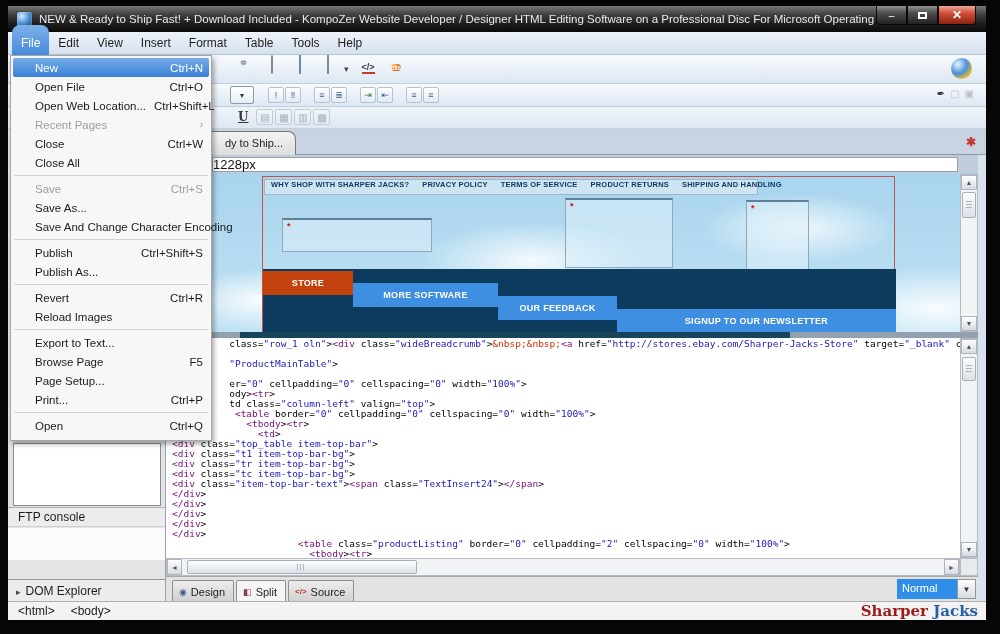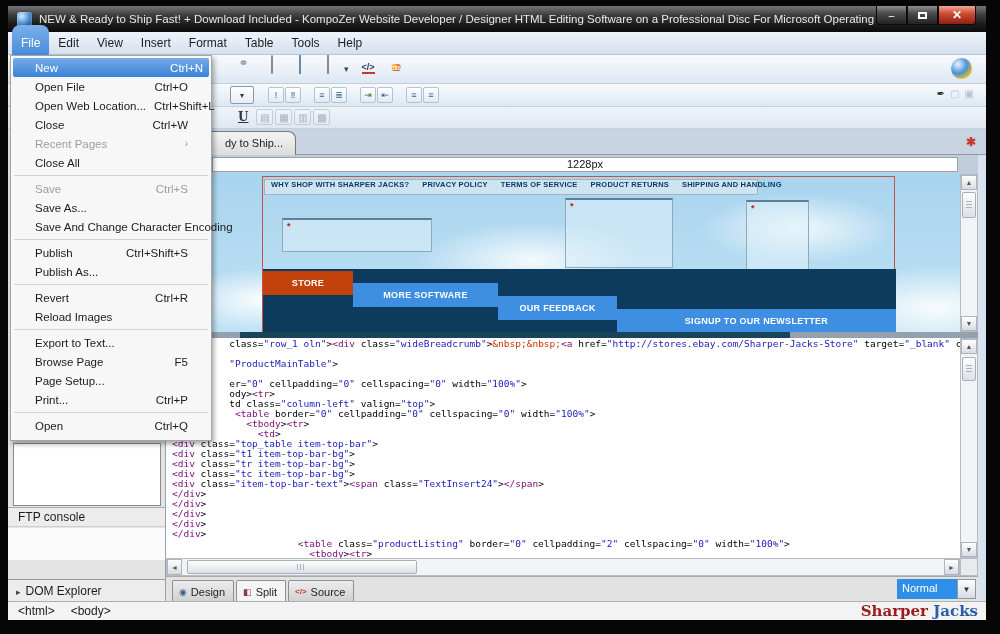--- a/index.html
+++ b/index.html
@@ -70,21 +70,21 @@
   
   .tabbar{position:absolute;left:0;top:123px;right:0;height:26px;background:#c9d4e2;border-bottom:1px solid #8f9aa8}
   .dtab{position:absolute;left:158px;top:2px;width:130px;height:24px;background:linear-gradient(#f4f4f4,#dcdcdc);
     border:1px solid #787878;border-bottom:none;border-radius:3px 8px 0 0;
     font-size:11px;color:#222;text-align:right;padding:5px 12px 0 0}
   .tabclose{position:absolute;right:10px;top:6px;color:#c63a30;font-size:12px;font-weight:bold}
 
   
   .rulerstrip{position:absolute;left:158px;top:149px;right:8px;height:18px;background:#c2cddc}
   .rulerbox{position:absolute;left:204px;top:151px;width:746px;height:15px;background:#fff;border:1px solid #98a2ae;
-    font-size:11px;line-height:13px;text-align:center;color:#111}
+    font-size:13px;line-height:13px;color:#111}
 
   
   .design{position:absolute;left:158px;top:167px;width:812px;height:159px;overflow:hidden;
     background:
       radial-gradient(ellipse 120px 45px at 12% 80%,rgba(255,255,255,.95),rgba(255,255,255,0) 70%),
       radial-gradient(ellipse 160px 55px at 45% 55%,rgba(255,255,255,.85),rgba(255,255,255,0) 70%),
       radial-gradient(ellipse 140px 50px at 78% 35%,rgba(255,255,255,.8),rgba(255,255,255,0) 70%),
       radial-gradient(ellipse 170px 60px at 95% 85%,rgba(255,255,255,.9),rgba(255,255,255,0) 70%),
       linear-gradient(#a9d4ee,#bfe2f4)}
   .content{position:absolute;left:96px;top:3px;width:633px;height:156px;border:1px solid #c2544a}
@@ -155,21 +155,21 @@
   .ftpbar{position:absolute;left:0;top:378px;right:0;height:20px;background:#ececec;border-top:1px solid #b0b0b0;
     border-bottom:1px solid #cfcfcf;font-size:12px;color:#1d1d1d;padding:2px 0 0 10px}
   .sp2{position:absolute;left:0px;top:399px;right:0px;height:32px;background:#fbfbfb}
   .domrow{position:absolute;left:0;top:450px;right:0;height:22px;background:#ececec;border-top:1px solid #9a9a9a;
     font-size:12px;color:#1d1d1d;padding:4px 0 0 8px}
   .domrow .arr{font-size:9px;color:#444;margin-right:5px}
 
   
   .menu{position:absolute;left:2px;top:49px;width:202px;height:386px;background:#f7f7f7;border:1px solid #a6a6a6;
     box-shadow:2px 3px 5px rgba(0,0,0,.35);padding-top:2px;z-index:50;font-size:11.5px;color:#1b1b1b}
-  .mi{height:19px;display:flex;align-items:center;padding:0 23px 0 24px}
+  .mi{height:19px;display:flex;align-items:center;padding:0 8px 0 24px}
   .ml{flex:1;white-space:nowrap}
   .ms{margin-left:8px;white-space:nowrap}
   .mi.dis .ml,.mi.dis .ms,.mi.dis .subarrow{color:#9d9d9d}
   .mi.hl{background:linear-gradient(#76ace8,#3a81d6);margin:0 2px;padding:0 6px 0 22px;border-radius:2px;color:#fff}
   .mi.hl .ms{color:#fff}
   .msep{height:7px;position:relative}
   .msep::after{content:"";position:absolute;left:3px;right:3px;top:3px;border-top:1px solid #d2d2d2}
   .subarrow{font-size:10px;color:#777}
 </style>
 </head>
@@ -394,27 +394,27 @@
           <span class="ms">Ctrl+N</span>
         </div>
     <div class="mi">
           <span class="ml">Open File</span>
           <span class="ms">Ctrl+O</span>
         </div>
     <div class="mi">
           <span class="ml">Open Web Location...</span>
           <span class="ms">Ctrl+Shift+L</span>
         </div>
-    <div class="mi">
-          <span class="ml">Close</span>
-          <span class="ms">Ctrl+W</span>
-        </div>
     <div class="mi dis">
           <span class="ml">Recent Pages</span>
           <span class="subarrow">›</span>
+        </div>
+    <div class="mi">
+          <span class="ml">Close</span>
+          <span class="ms">Ctrl+W</span>
         </div>
     <div class="mi">
           <span class="ml">Close All</span>
         </div>
     <div class="msep"></div>
     <div class="mi dis">
           <span class="ml">Save</span>
           <span class="ms">Ctrl+S</span>
         </div>
     <div class="mi">

